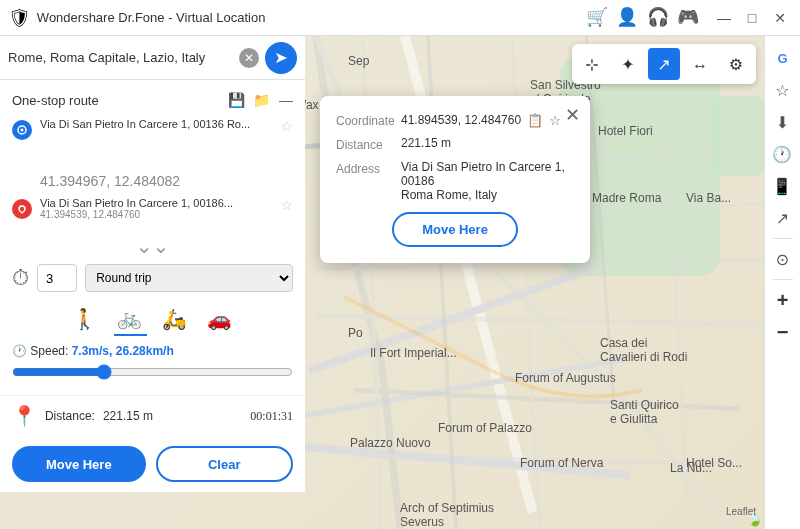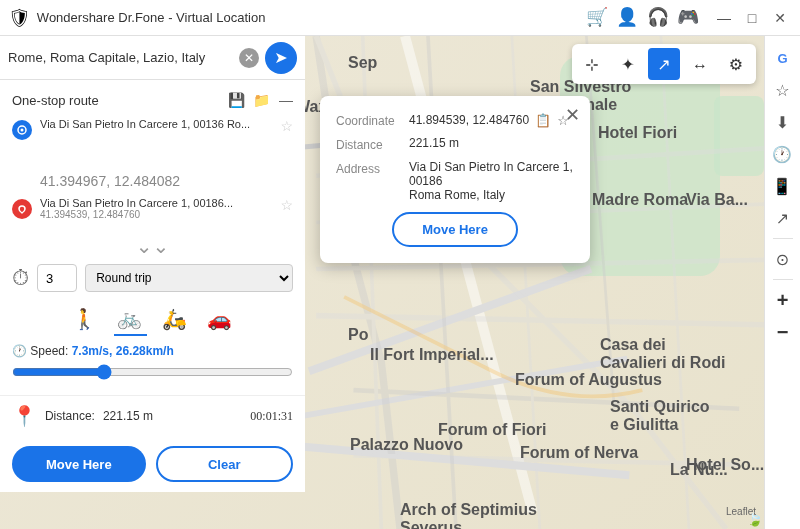--- a/index.html
+++ b/index.html
@@ -216,37 +216,37 @@
       background: white;
       border-radius: 8px;
       box-shadow: 0 4px 16px rgba(0,0,0,0.25);
       padding: 16px;
       z-index: 20;
     }
     .popup-close {
       position: absolute; top: 8px; right: 10px;
       background: none; border: none; font-size: 18px; cursor: pointer; color: #666;
     }
-    .popup-row { margin-bottom: 8px; display: flex; gap: 8px; }
+    .popup-row { margin-bottom: 8px; display: flex; gap: 0; }
     .popup-label { color: #888; font-size: 12px; width: 65px; flex-shrink: 0; padding-top: 2px; }
     .popup-value { font-size: 12px; color: #333; }
     .popup-value.coord { display: flex; align-items: center; gap: 6px; }
     .popup-icon-btn { background: none; border: none; cursor: pointer; font-size: 13px; color: #666; }
     .popup-move-btn {
       display: block; margin: 10px auto 0;
       padding: 8px 28px; border: 2px solid #1a73e8; border-radius: 20px;
       background: white; color: #1a73e8; cursor: pointer; font-size: 13px; font-weight: bold;
     }
 
     
     .map-label {
       position: absolute;
-      font-size: 16px;
+      font-size: 12px;
       color: #555;
-      font-weight: 700;
+      font-weight: 400;
       pointer-events: none;
     }
     .green-area {
       position: absolute;
       background: #c8e6c9;
       border-radius: 8px;
     }
   </style>
 </head>
 <body>
@@ -300,22 +300,22 @@
       <path d="M340,280 Q420,320 500,360 Q580,400 660,380" stroke="#f9a825" stroke-width="4" fill="none" opacity="0.6"></path>
     </svg>
 
     <div class="map-label" style="left:295px;top:62px;">Wax Museum</div>
     <div class="map-label" style="left:430px;top:68px;">Pace Helvezia</div>
     <div class="map-label" style="left:530px;top:42px;">San Silvestro<br>al Quirinale</div>
     <div class="map-label" style="left:598px;top:88px;">Hotel Fiori</div>
     <div class="map-label" style="left:592px;top:155px;">Madre Roma</div>
     <div class="map-label" style="left:598px;top:18px;">Hotel Trevi Palace</div>
     <div class="map-label" style="left:515px;top:335px;">Forum of Augustus</div>
-    <div class="map-label" style="left:438px;top:385px;">Forum of Fiori</div>
-    <div class="map-label" style="left:520px;top:408px;">Forum of Nerva</div>
+    <div class="map-label" style="left:438px;top:385px;">Forum of Palazzo</div>
+    <div class="map-label" style="left:520px;top:420px;">Forum of Nerva</div>
     <div class="map-label" style="left:350px;top:400px;">Palazzo Nuovo</div>
     <div class="map-label" style="left:400px;top:465px;">Arch of Septimius<br>Severus</div>
     <div class="map-label" style="left:600px;top:300px;">Casa dei<br>Cavalieri di Rodi</div>
     <div class="map-label" style="left:610px;top:362px;">Santi Quirico<br>e Giulitta</div>
     <div class="map-label" style="left:348px;top:18px;">Sep</div>
     <div class="map-label" style="left:348px;top:290px;">Po</div>
     <div class="map-label" style="left:370px;top:310px;">Il Fort Imperial...</div>
     <div class="map-label" style="left:686px;top:155px;">Via Ba...</div>
     <div class="map-label" style="left:686px;top:400px;margin-top:20px;">Hotel So...</div>
     <div class="map-label" style="left:670px;top:425px;">La Nu...</div>

